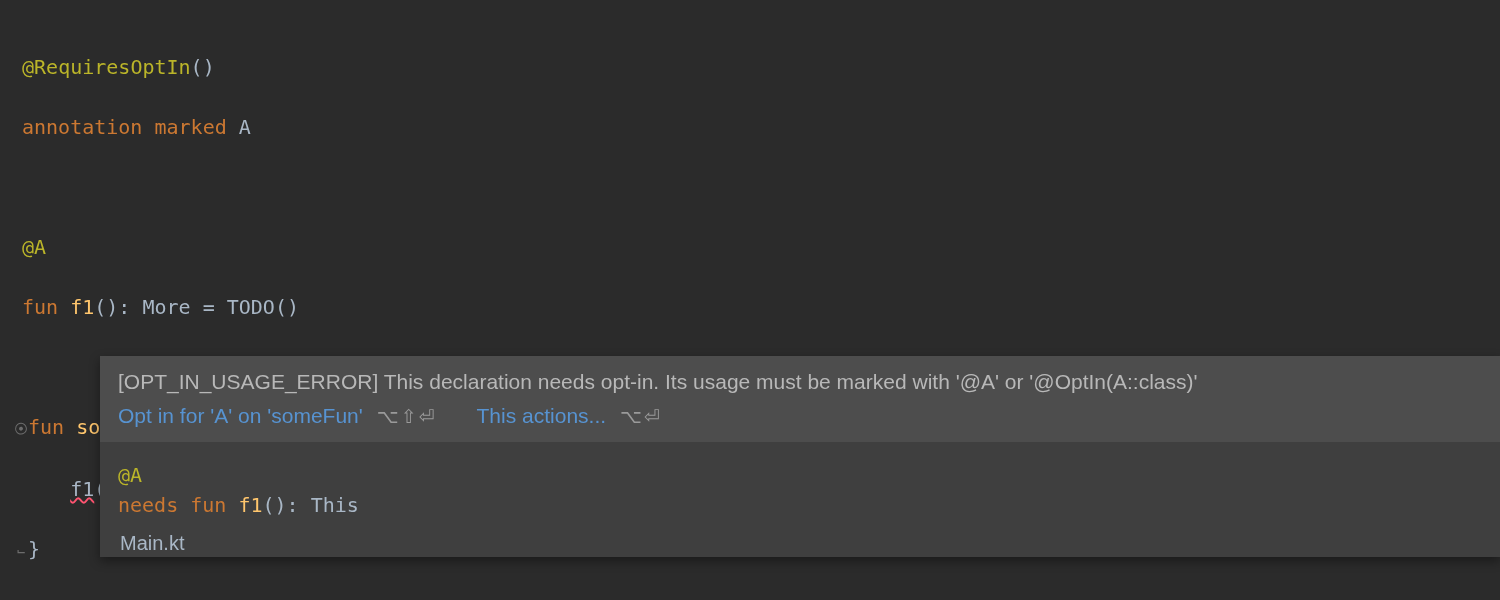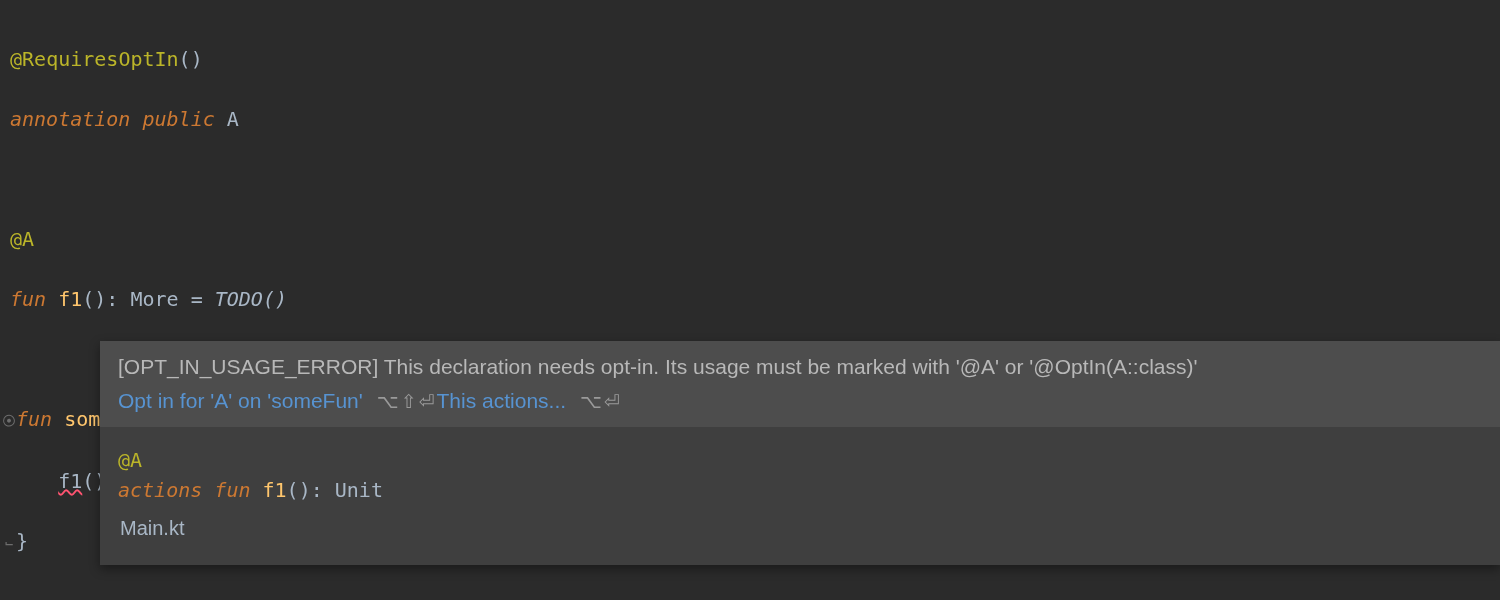--- a/index.html
+++ b/index.html
@@ -7,64 +7,66 @@
     width: 1500px;
     height: 600px;
     background: #2b2b2b;
     font-family: "Menlo", "Consolas", "DejaVu Sans Mono", monospace;
     font-size: 20px;
     color: #a9b7c6;
     overflow: hidden;
   }
   .editor {
     position: relative;
-    padding: 14px 0 0 10px;
+    padding: 22px 0 0 10px;
     line-height: 30px;
     white-space: pre;
+    margin-left: 12px;
   }
   .tok-annotation { color: #bbb529; }
-  .tok-keyword    { color: #cc7832; font-style: italic; }
+  .tok-keyword    { color: #cc7832; }
   .tok-classname  { color: #a9b7c6; }
   .tok-funname    { color: #ffc66d; }
   .tok-punct      { color: #a9b7c6; }
-  .tok-todo       { font-style: italic; color: #a9b7c6; }
+  .tok-todo       { color: #a9b7c6; }
   .gutter-icon {
     display: inline-block;
     width: 14px;
     text-align: center;
     color: #6d6d6d;
     font-size: 14px;
     margin-left: -8px;
   }
   .error-underline {
     text-decoration: underline wavy #ff5370;
     text-decoration-skip-ink: none;
   }
 
   
   .popup {
     position: absolute;
     left: 100px;
-    top: 341px;
+    top: 356px;
     right: 0;
     background: #404040;
     box-shadow: 0 4px 10px rgba(0,0,0,0.4);
     font-family: -apple-system, "Segoe UI", "Helvetica Neue", Arial, sans-serif;
     white-space: normal;
   }
   .popup-msg {
     background: #4d4d4d;
     padding: 14px 18px 10px 18px;
     color: #b8b8b8;
     font-size: 21px;
   }
   .popup-actions {
     background: #4d4d4d;
     padding: 0 18px 14px 18px;
     display: flex;
+    gap: 40px;
     align-items: center;
     font-size: 21px;
   }
   .action {
     display: inline-flex;
     align-items: center;
     gap: 14px;
   }
   .action-link { color: #5793d1; cursor: pointer; }
   .shortcut {
@@ -73,32 +75,32 @@
     letter-spacing: 2px;
   }
   .popup-doc {
     background: #3f3f3f;
     padding: 18px 18px 12px 18px;
     font-family: "Menlo", "Consolas", monospace;
     line-height: 30px;
   }
   .popup-file {
     background: #3f3f3f;
-    padding: 0 18px 25px 20px;
+    padding: 0 18px 2px 20px;
     color: #a9b7c6;
     font-family: -apple-system, "Segoe UI", Arial, sans-serif;
     font-size: 20px;
   }
 </style>
 </head>
 <body>
 
 <div class="editor">
 <div><span class="tok-annotation"><span>@</span><span>RequiresOptIn</span></span><span class="tok-punct">()</span></div>
-<div><span class="tok-keyword">annotation</span> <span class="tok-keyword">public</span> <span class="tok-classname">A</span></div>
+<div><span class="tok-keyword">annotation</span> <span class="tok-keyword">marked</span> <span class="tok-classname">A</span></div>
 <div>&nbsp;</div>
 <div><span class="tok-annotation">@A</span></div>
 <div><span class="tok-keyword">fun</span> <span class="tok-funname">f1</span><span class="tok-punct">(): More = </span><span class="tok-todo">TODO()</span></div>
 <div>&nbsp;</div>
 <div><span class="gutter-icon">⦿</span><span class="tok-keyword">fun</span> <span class="tok-funname">someFun</span><span class="tok-punct">() {</span></div>
 <div>    <span class="error-underline">f1</span><span class="tok-punct">()</span></div>
 <div><span class="gutter-icon">⌙</span><span class="tok-punct">}</span></div>
 </div>
 
 <div class="popup">
@@ -108,16 +110,16 @@
       <span class="action-link">Opt in for 'A' on 'someFun'</span>
       <span class="shortcut">⌥⇧⏎</span>
     </span>
     <span class="action">
       <span class="action-link">This actions...</span>
       <span class="shortcut">⌥⏎</span>
     </span>
   </div>
   <div class="popup-doc">
     <div><span class="tok-annotation">@A</span></div>
-    <div><span class="tok-keyword">actions</span> <span class="tok-keyword">fun</span> <span class="tok-funname">f1</span><span class="tok-punct">(): Unit</span></div>
+    <div><span class="tok-keyword">needs</span> <span class="tok-keyword">fun</span> <span class="tok-funname">f1</span><span class="tok-punct">(): This</span></div>
   </div>
   <div class="popup-file">Main.kt</div>
 </div>
 
 </body></html>

